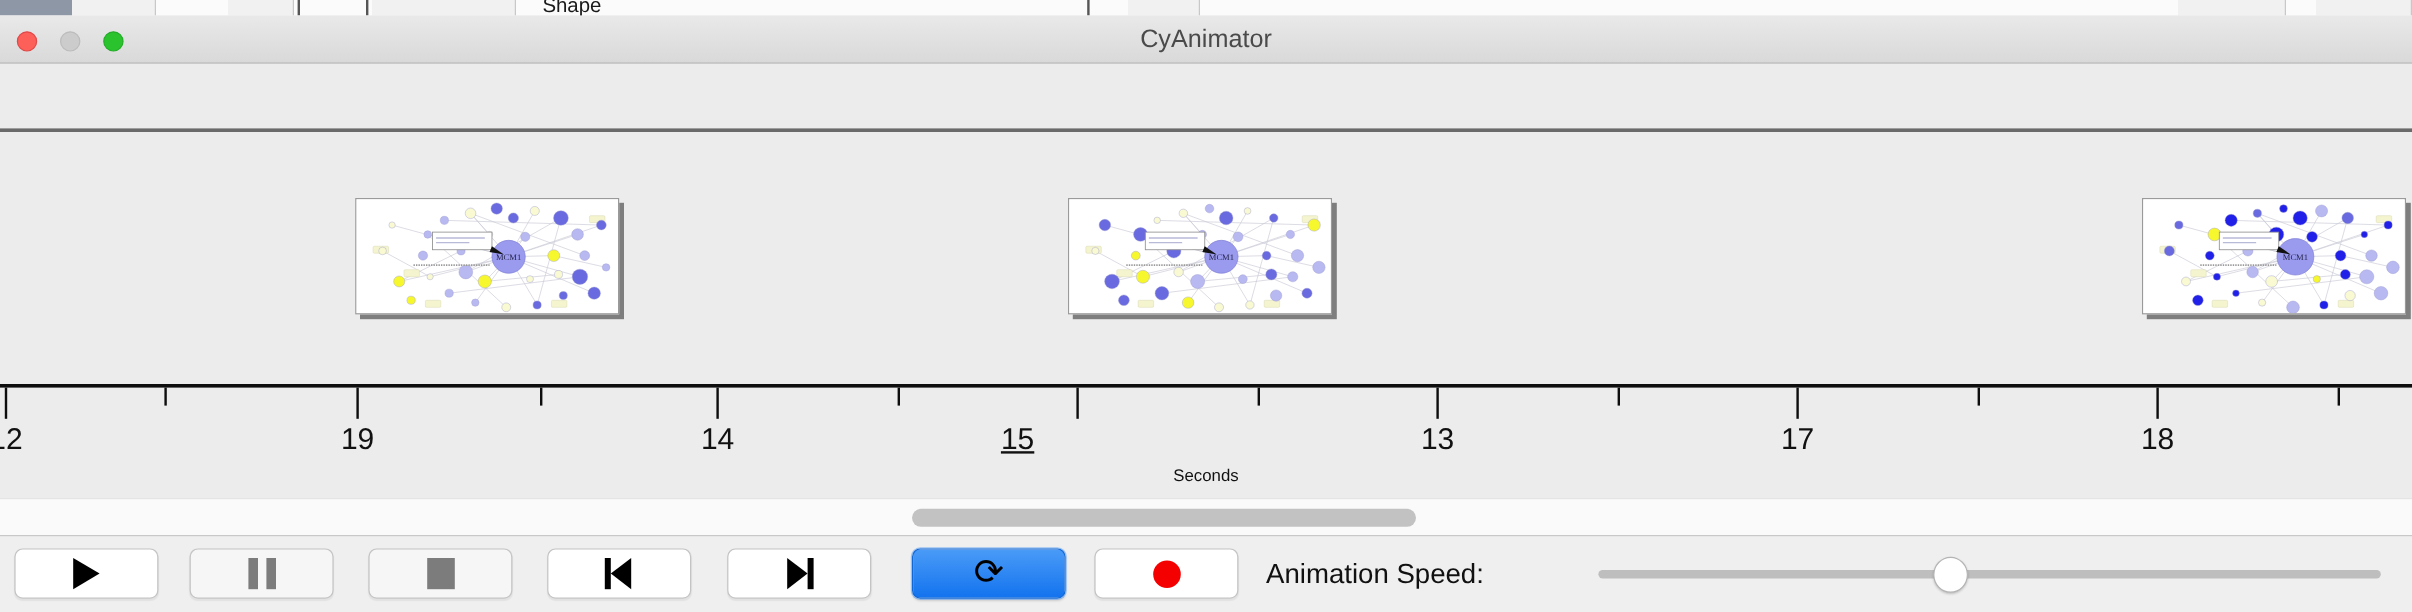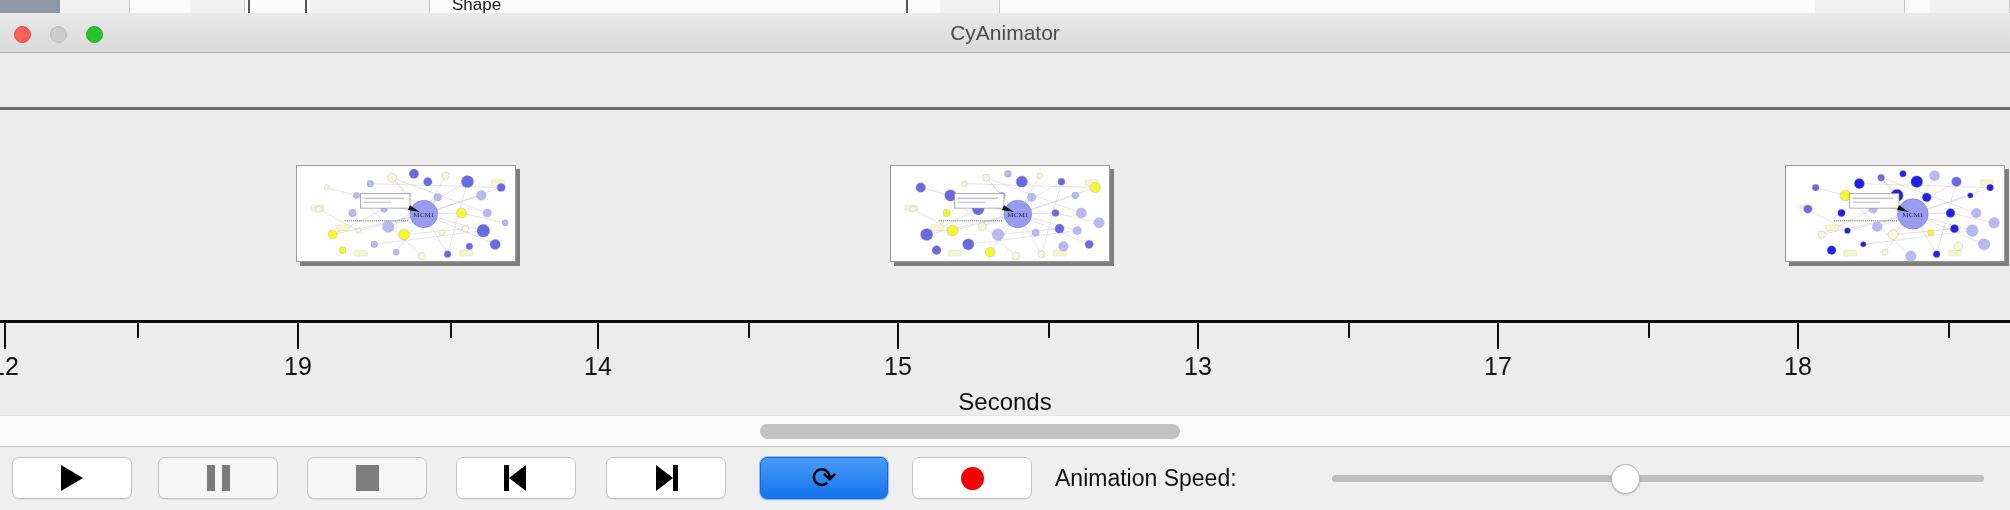--- a/index.html
+++ b/index.html
@@ -154,21 +154,21 @@
   .tick-label {
     position: absolute; top: 32px;
     font-size: 25px; color: #111;
     font-family: "Liberation Sans", sans-serif;
     transform: translateX(-50%);
     white-space: nowrap;
   }
   #ruler-axis-title {
     position: absolute; left: 0; top: 68px;
     width: 2010px; text-align: center;
-    font-size: 24px; color: #111;
+    font-size: 14px; color: #111;
     font-family: "Liberation Sans", sans-serif;
   }
 
   
   #hscroll {
     position: absolute; left: 0; top: 402px;
     width: 2010px; height: 32px;
     background: #fafafa;
     border-top: 1px solid #e4e4e4;
     border-bottom: 1px solid #bcbcbc;
@@ -556,21 +556,21 @@
           <div class="tick major" style="left: 4px;"></div>
           <div class="tick-label" style="left: 5px;">12</div>
           <div class="tick minor" style="left: 137px;"></div>
           <div class="tick major" style="left: 297px;"></div>
           <div class="tick-label" style="left: 298px;">19</div>
           <div class="tick minor" style="left: 450px;"></div>
           <div class="tick major" style="left: 597px;"></div>
           <div class="tick-label" style="left: 598px; text-align: right;">14</div>
           <div class="tick minor" style="left: 748px;"></div>
           <div class="tick major" style="left: 897px;"></div>
-          <div class="tick-label" style="left: 898px;">15</div>
+          <div class="tick-label" style="left: 848px; text-decoration: underline;">15</div>
           <div class="tick minor" style="left: 1048px;"></div>
           <div class="tick major" style="left: 1197px;"></div>
           <div class="tick-label" style="left: 1198px;">13</div>
           <div class="tick minor" style="left: 1348px;"></div>
           <div class="tick major" style="left: 1497px;"></div>
           <div class="tick-label" style="left: 1498px;">17</div>
           <div class="tick minor" style="left: 1648px;"></div>
           <div class="tick major" style="left: 1797px;"></div>
           <div class="tick-label" style="left: 1798px;">18</div>
           <div class="tick minor" style="left: 1948px;"></div>

